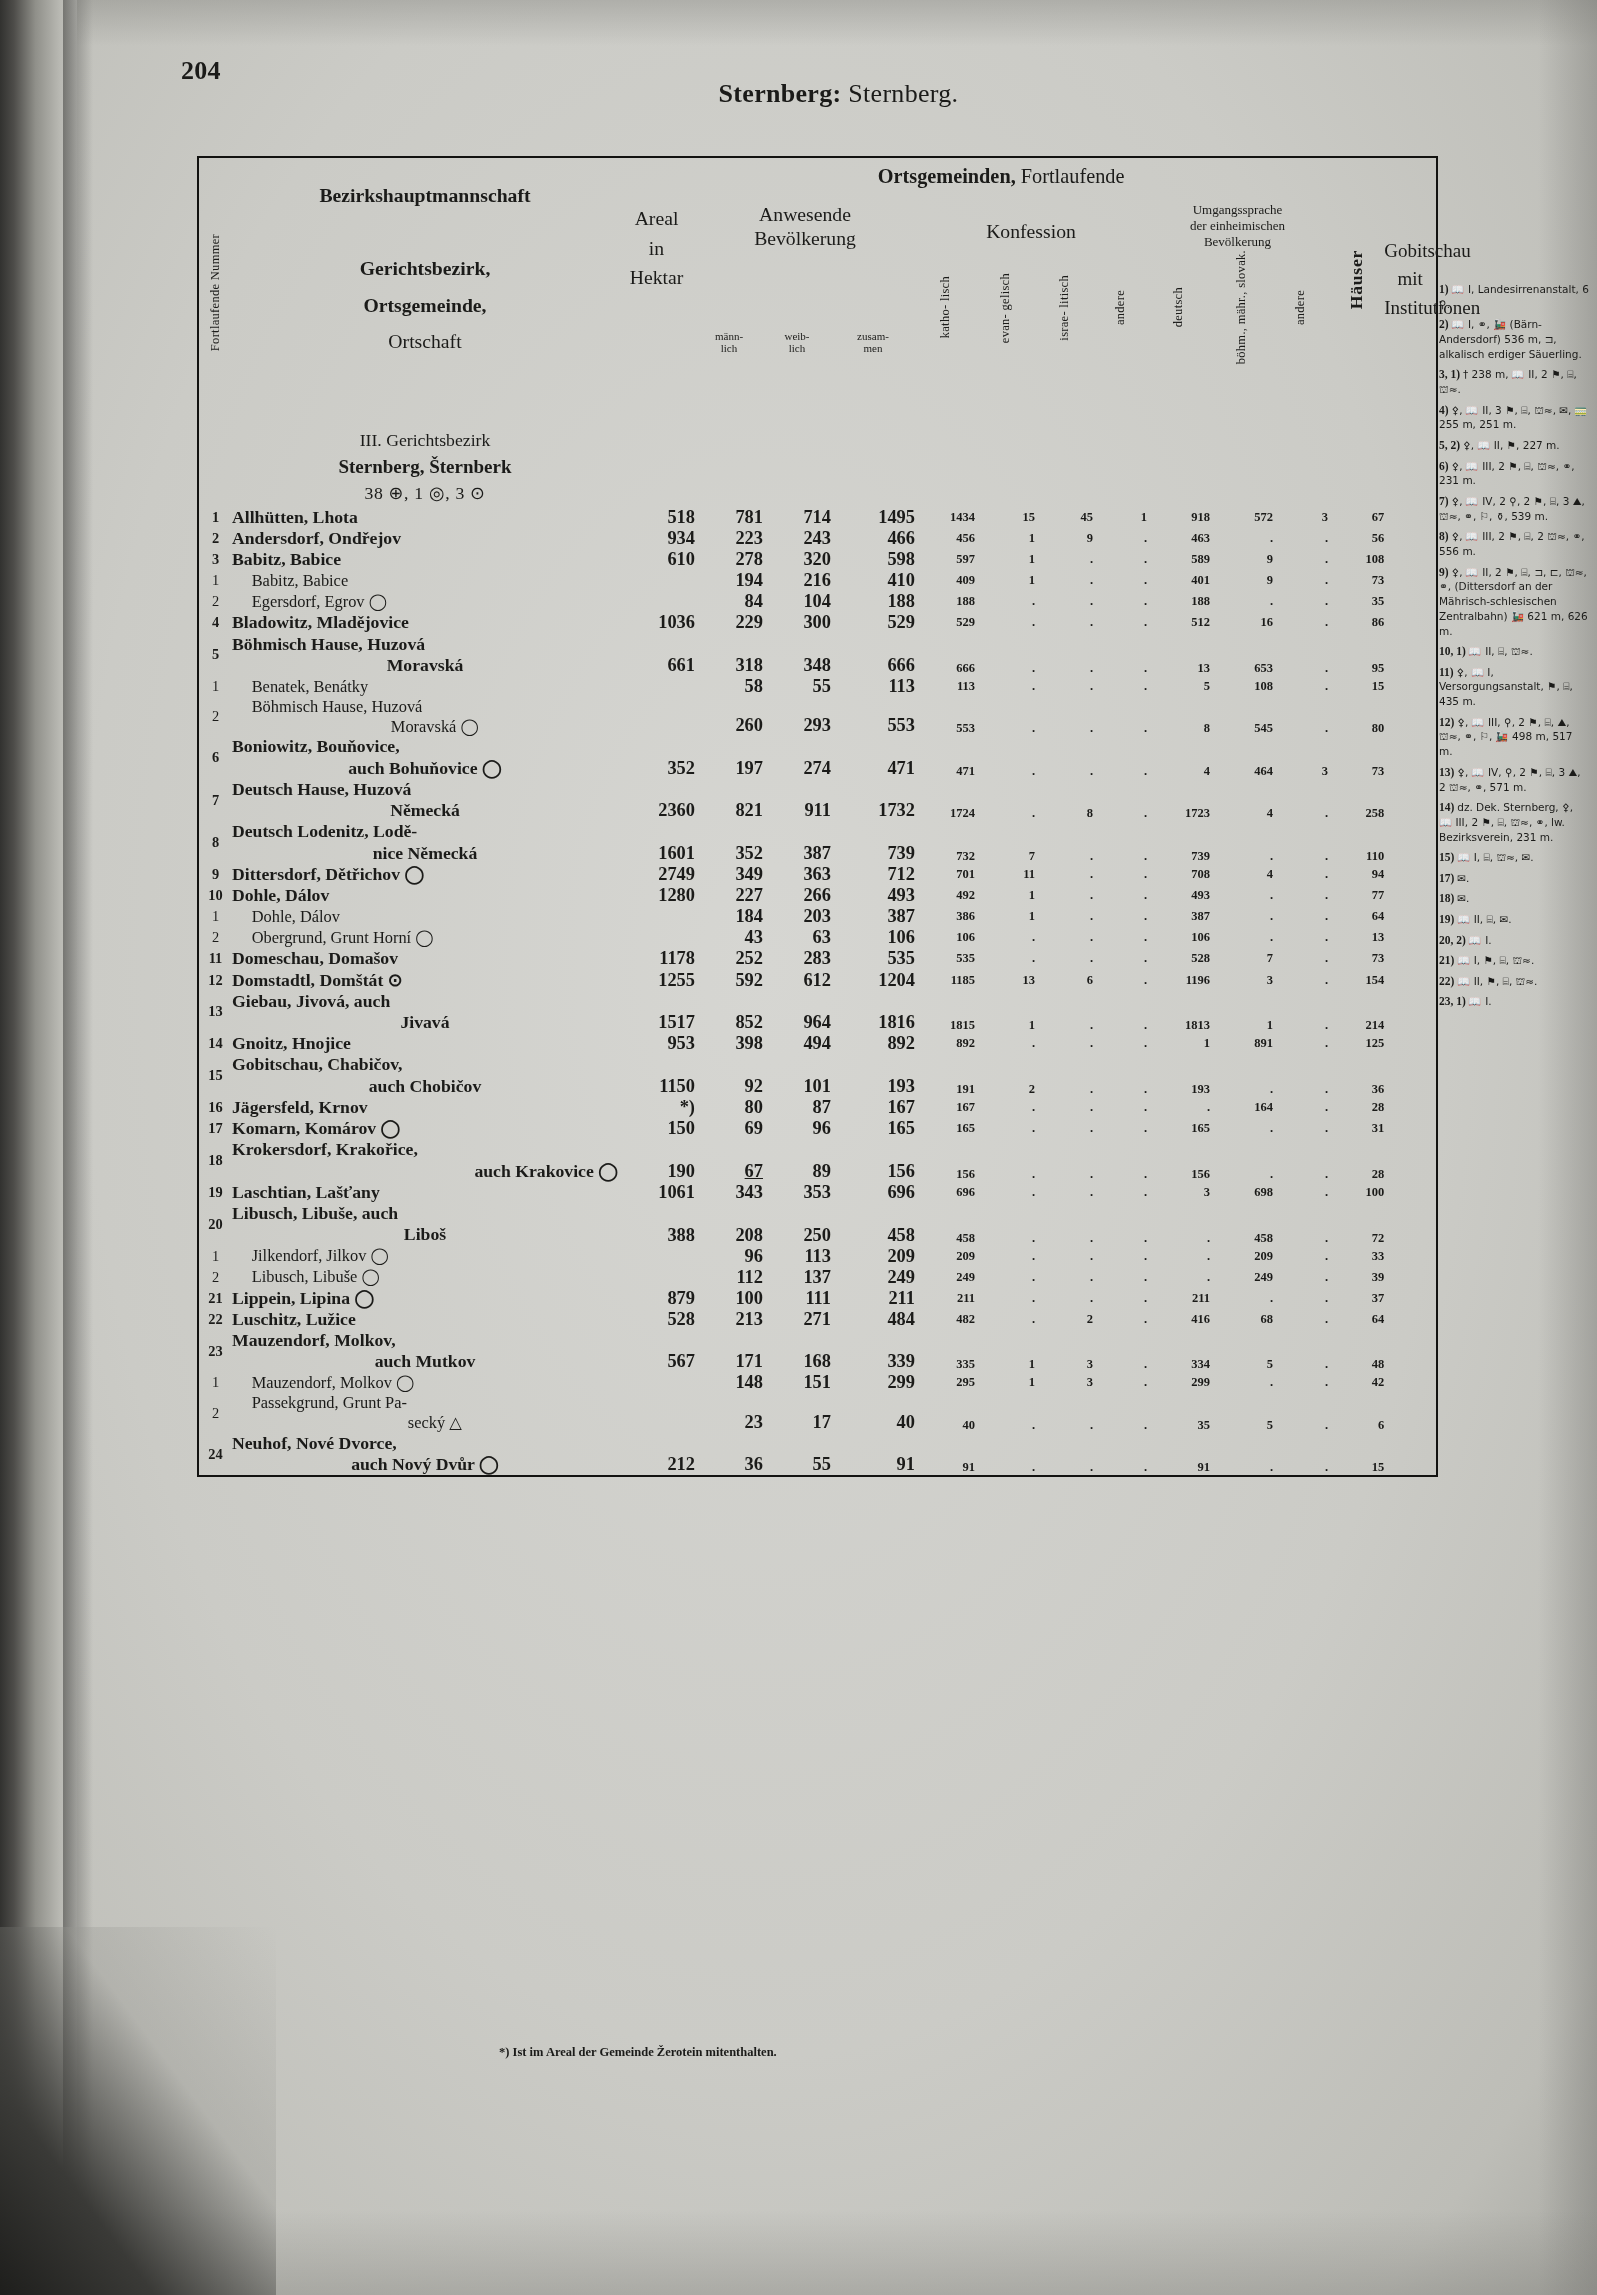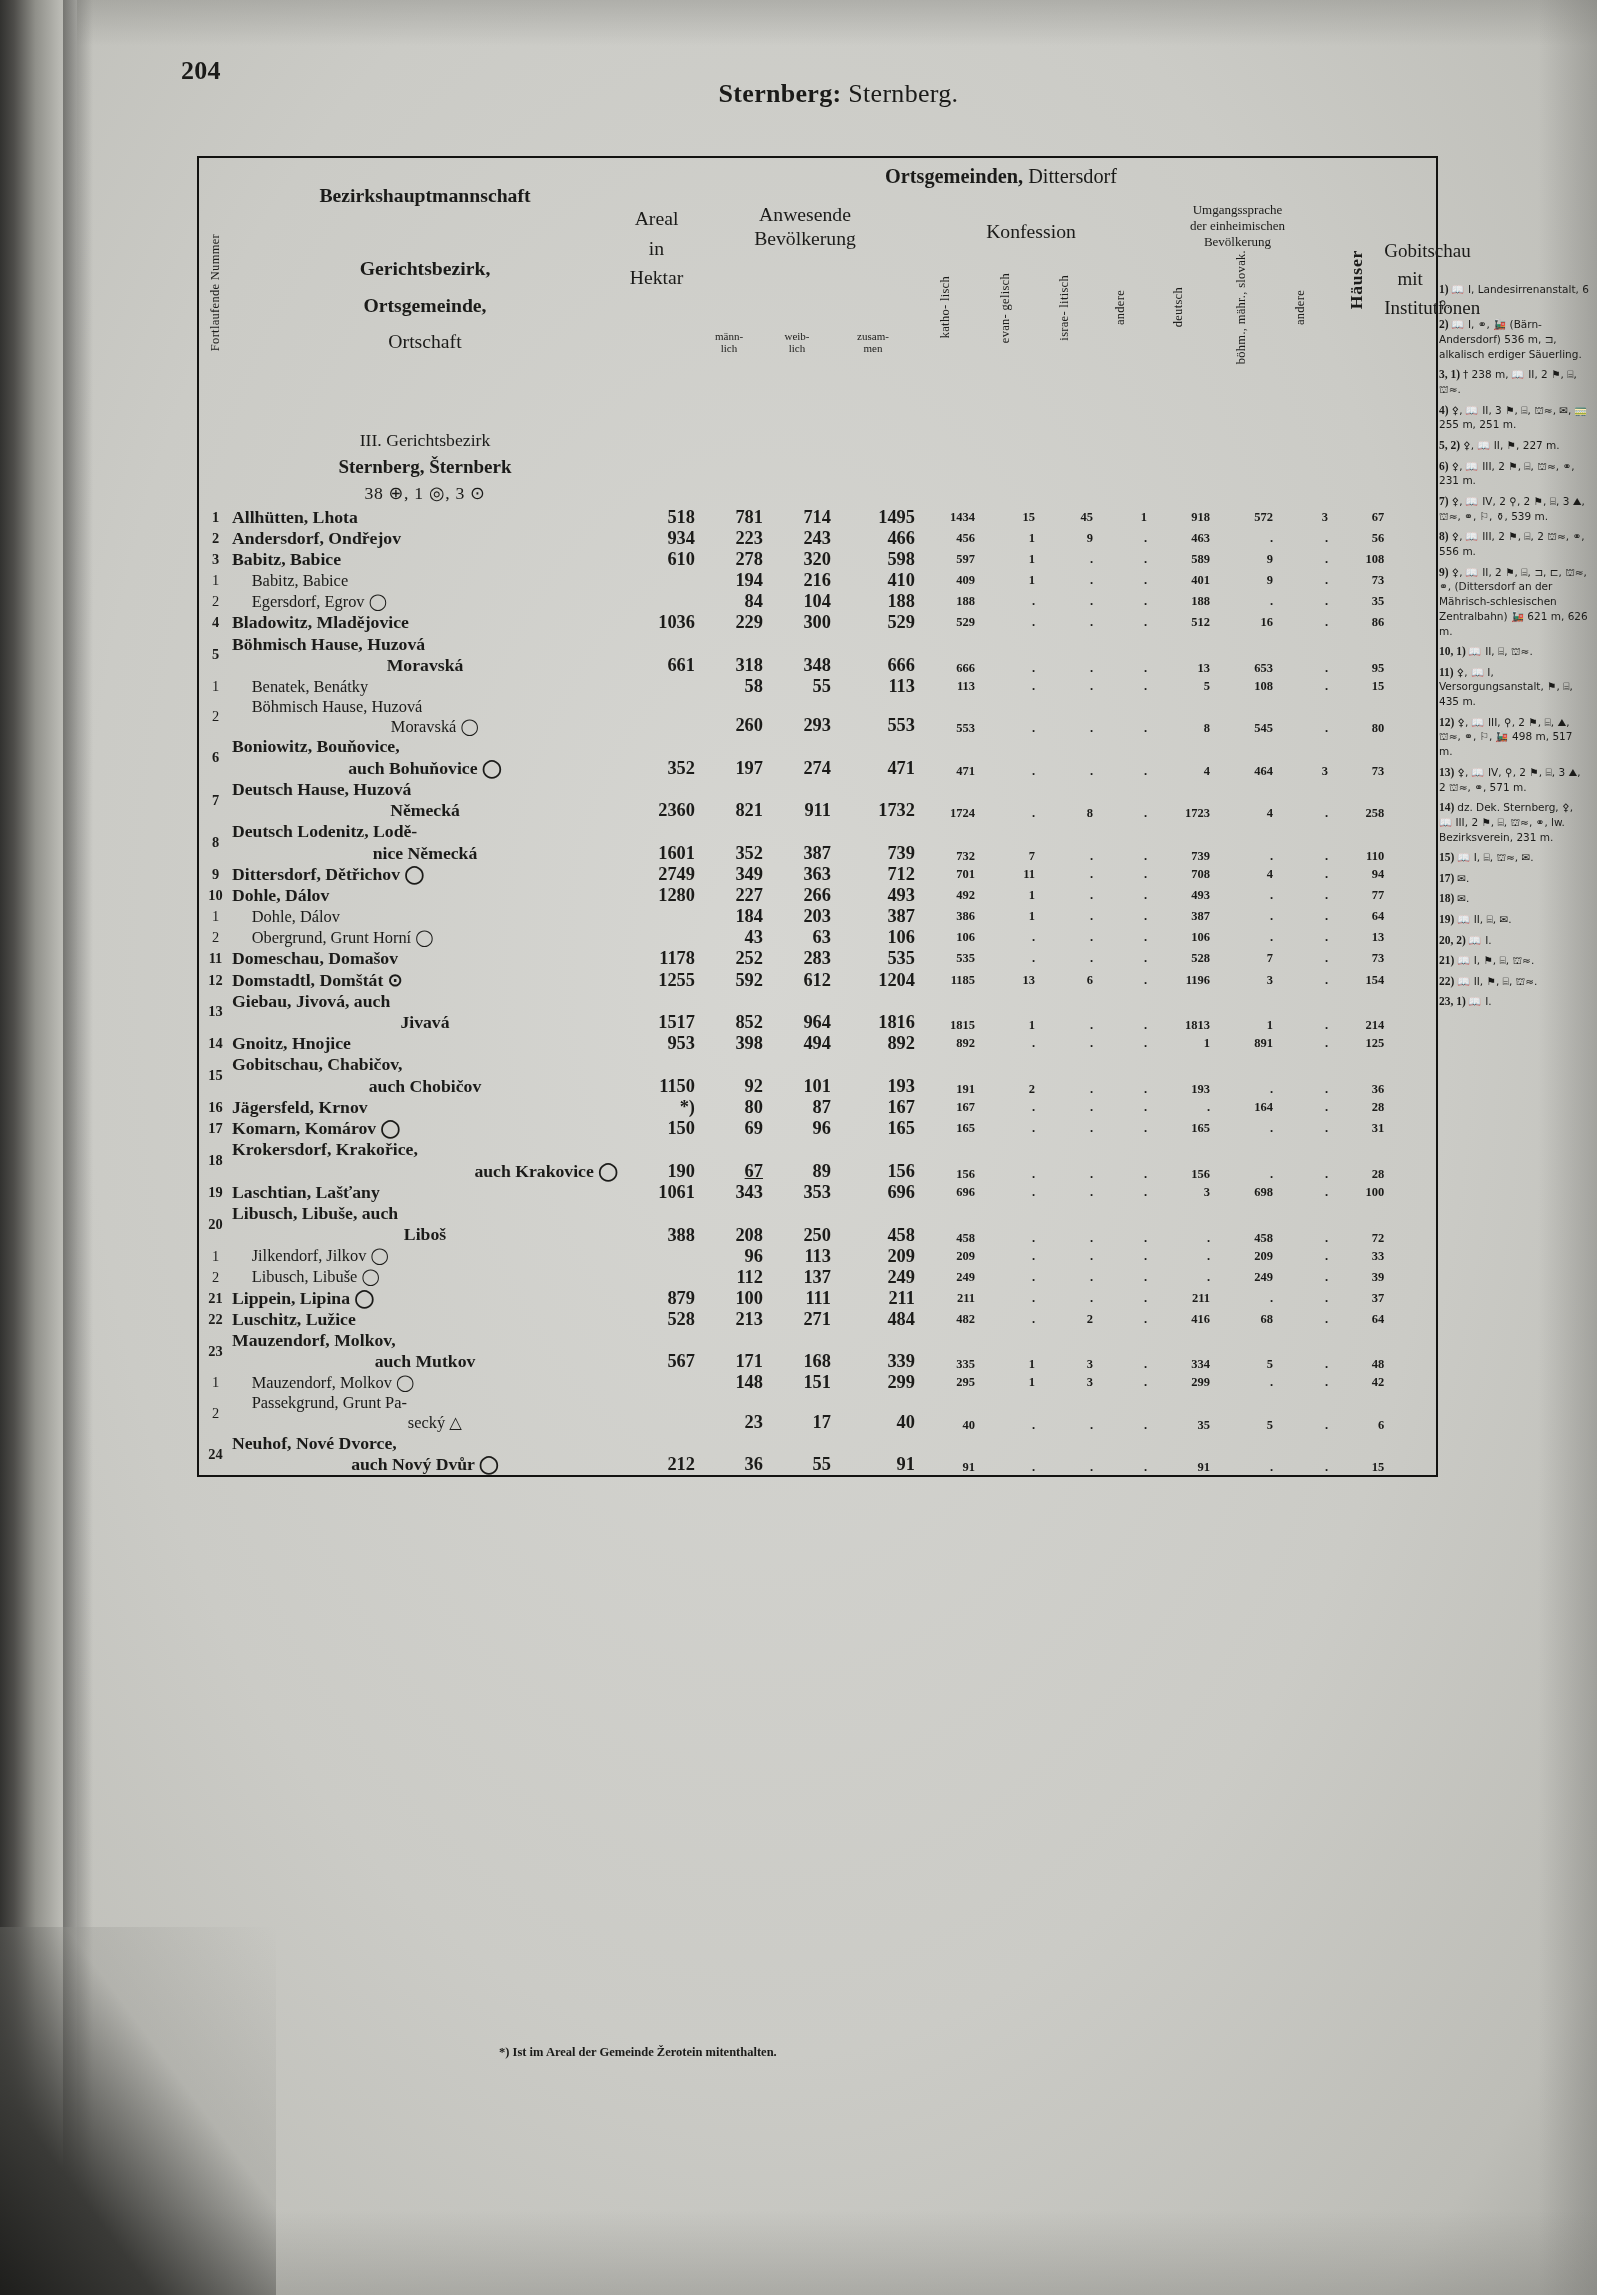--- a/index.html
+++ b/index.html
@@ -190,21 +190,21 @@
   <tbody>
         <tr>
     <td rowspan="4" class="br" style="height:38px">
       <div class="vert">Fortlaufende Nummer</div>
     </td>
     <td rowspan="2" class="hd b br" style="vertical-align:top;padding-top:26px">
       <div>Bezirkshauptmannschaft</div>
     </td>
     <td colspan="12" class="hd bb" style="padding:6.6px 0 5.3px 0;font-size:20.3px;">
       <b>Ortsgemeinden,</b>
-      <span>Dittersdorf</span>
+      <span>Fortlaufende</span>
     </td>
   </tr>
 
   <tr>
     <td rowspan="2" class="hd br" style="vertical-align:top;padding-top:10.5px;line-height:1.5">
       <div>Areal</div>
       <div>in</div>
       <div>Hektar</div>
     </td>
     <td colspan="3" class="hd bb br-d" style="padding-top:9.2px;line-height:1.2">

